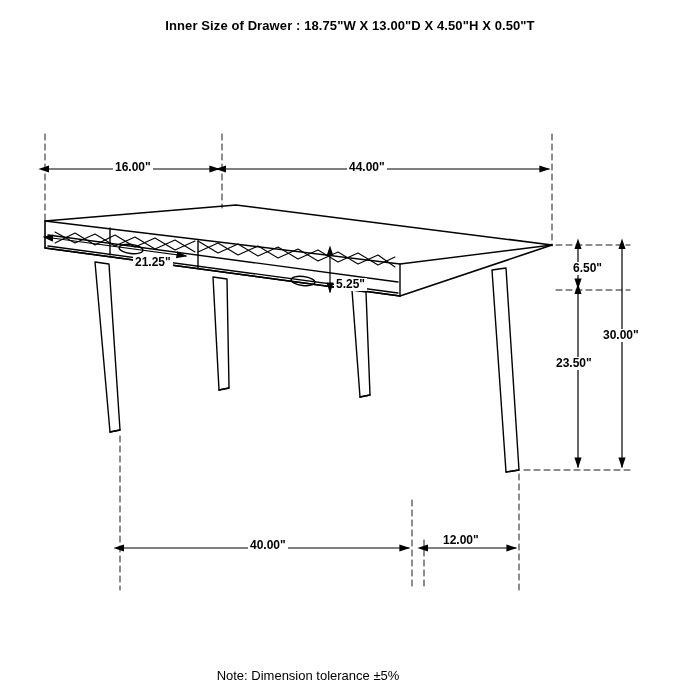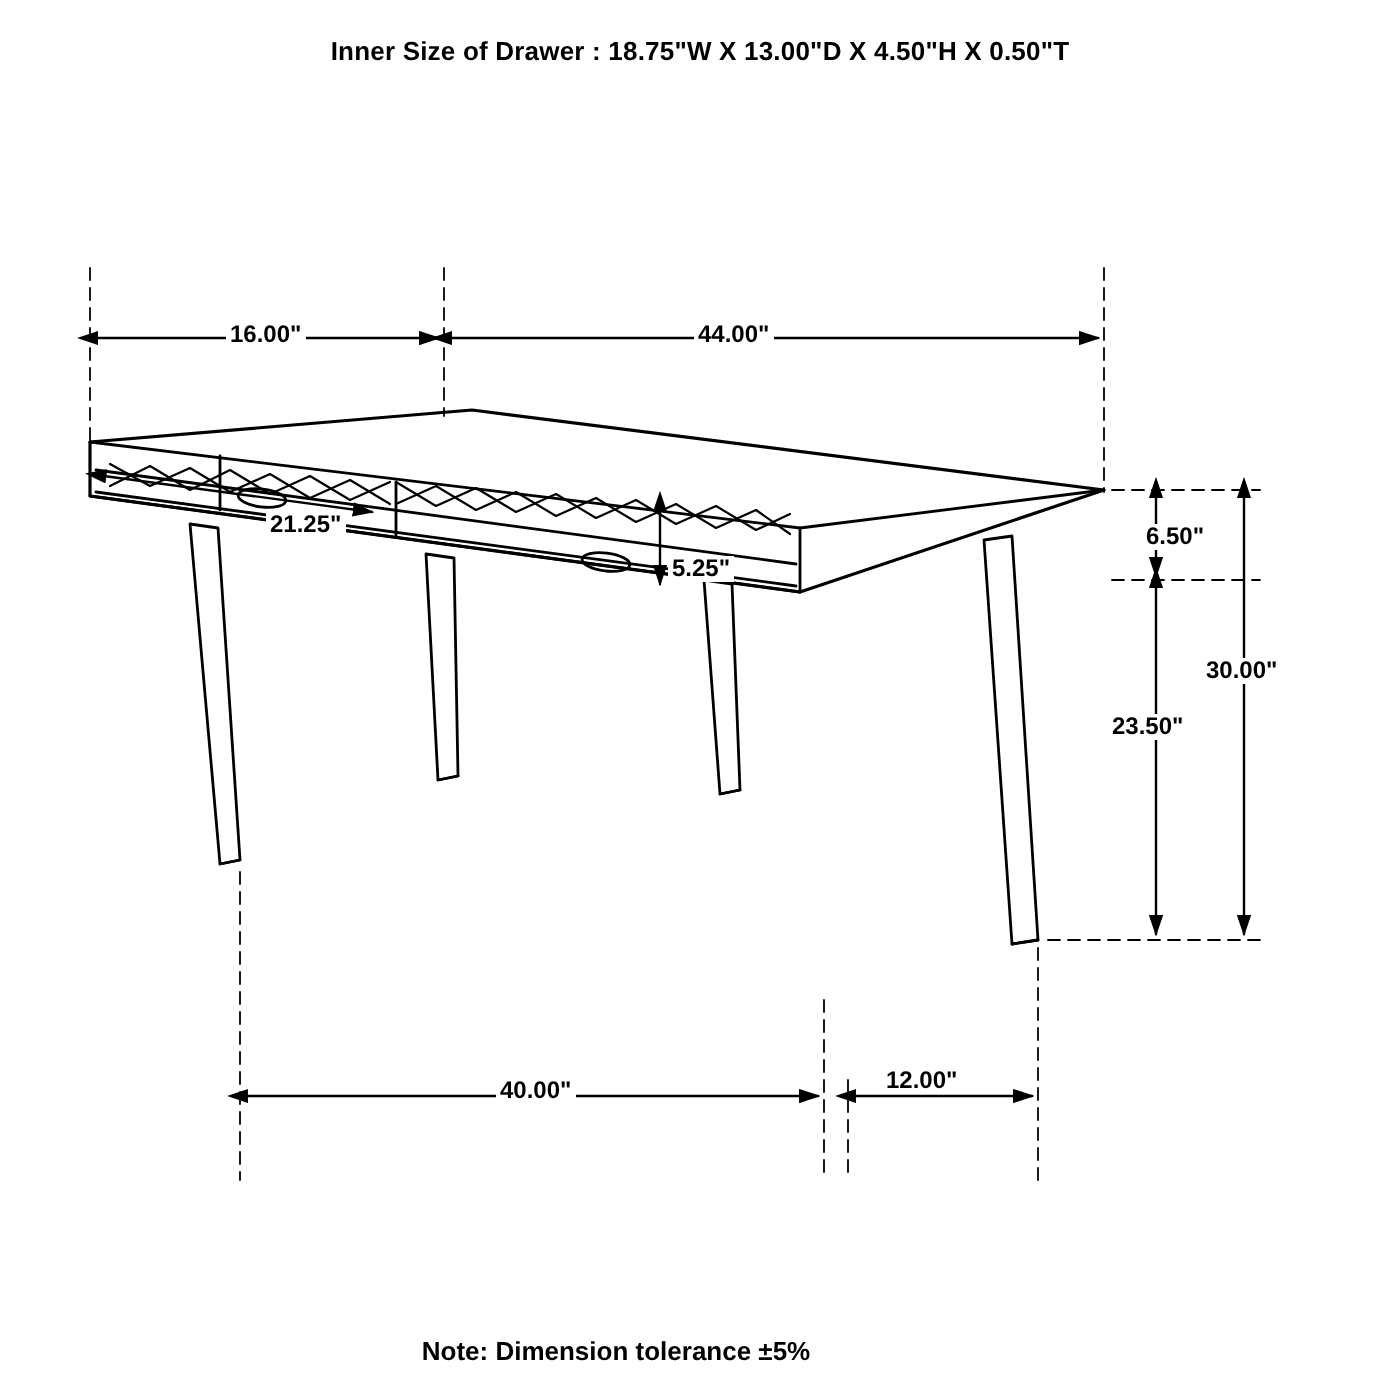--- a/index.html
+++ b/index.html
@@ -30,21 +30,21 @@
     font-weight: bold;
     letter-spacing: 0.1px;
   }
   .note {
     position: absolute;
     top: 668px;
     left: 0;
     width: 616px;
     text-align: center;
     font-size: 13px;
-    font-weight: bold;
+    font-weight: normal;
   }
   svg.diagram {
     position: absolute;
     top: 0;
     left: 0;
     width: 700px;
     height: 700px;
   }
   .dimlabel {
     position: absolute;

